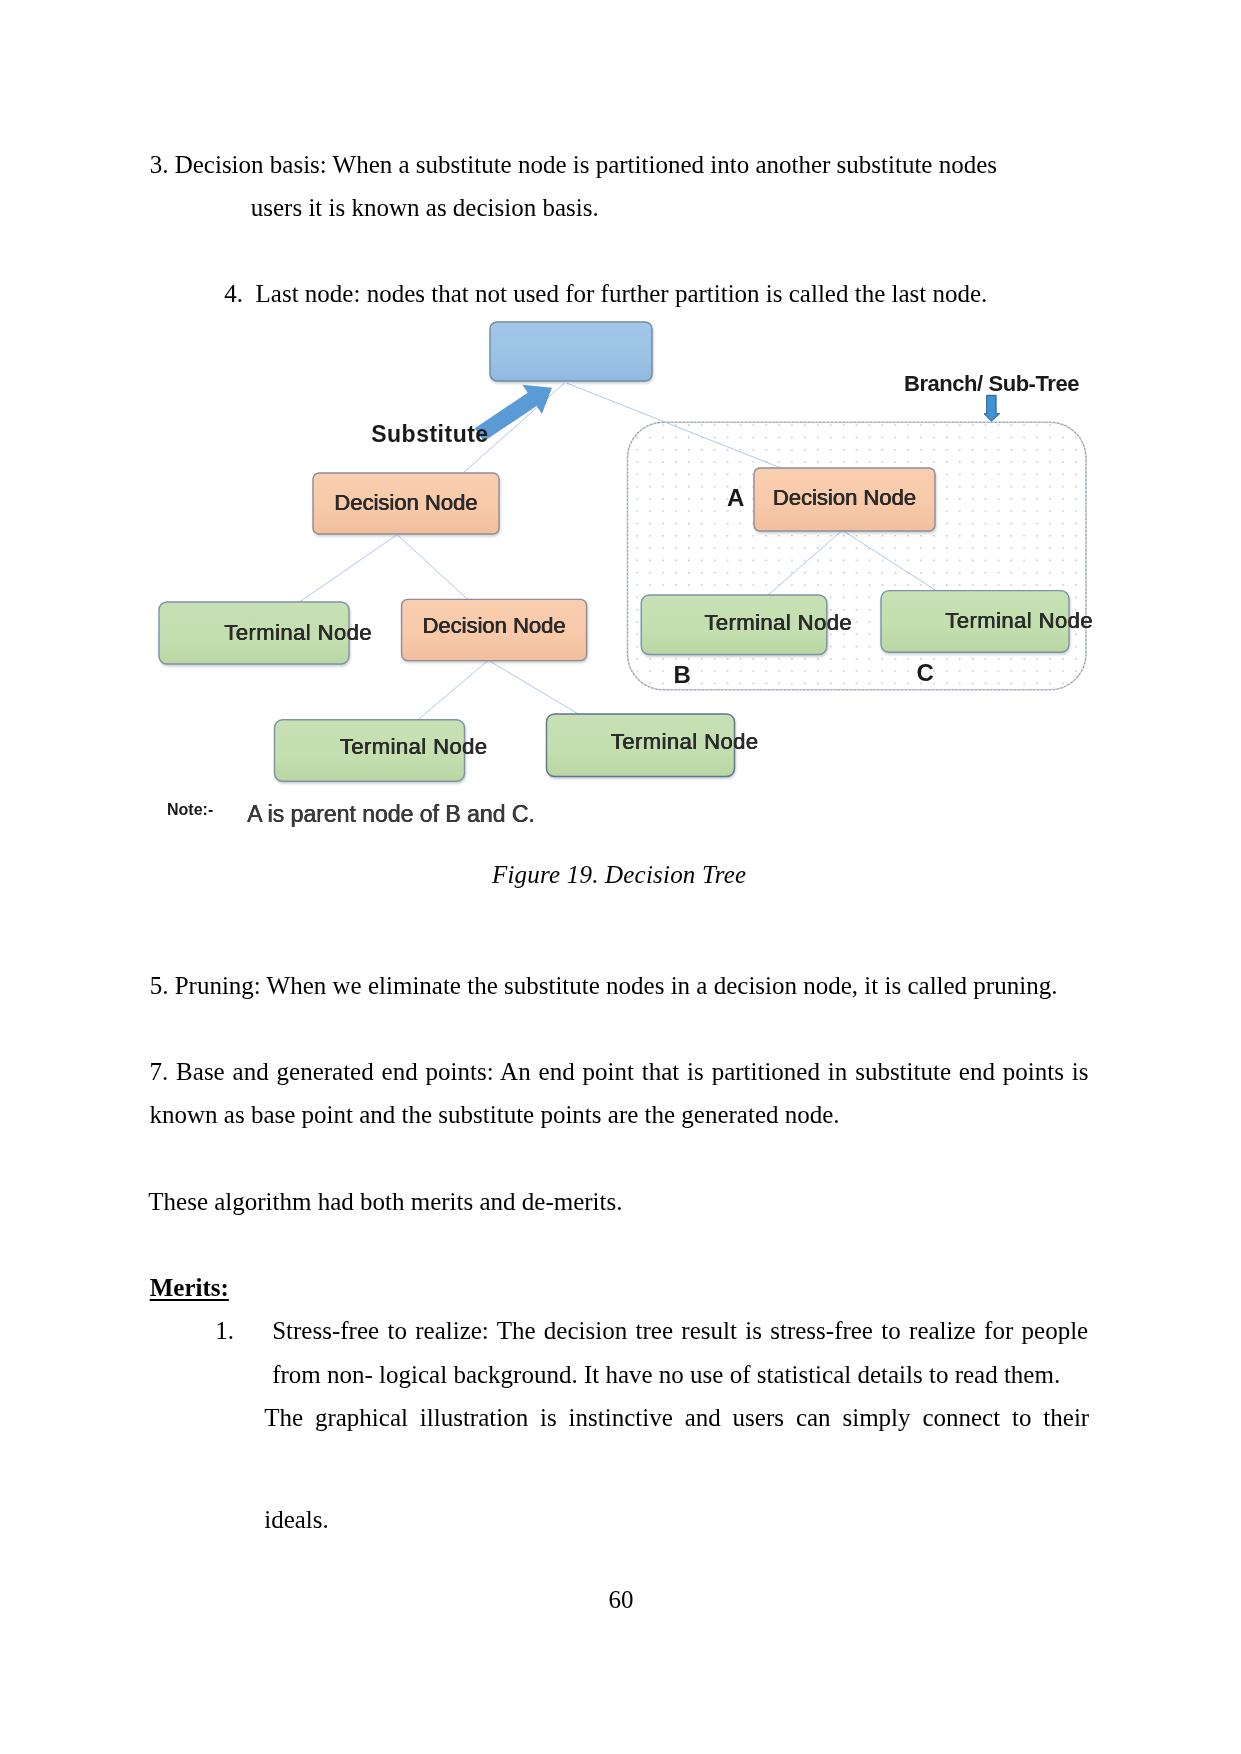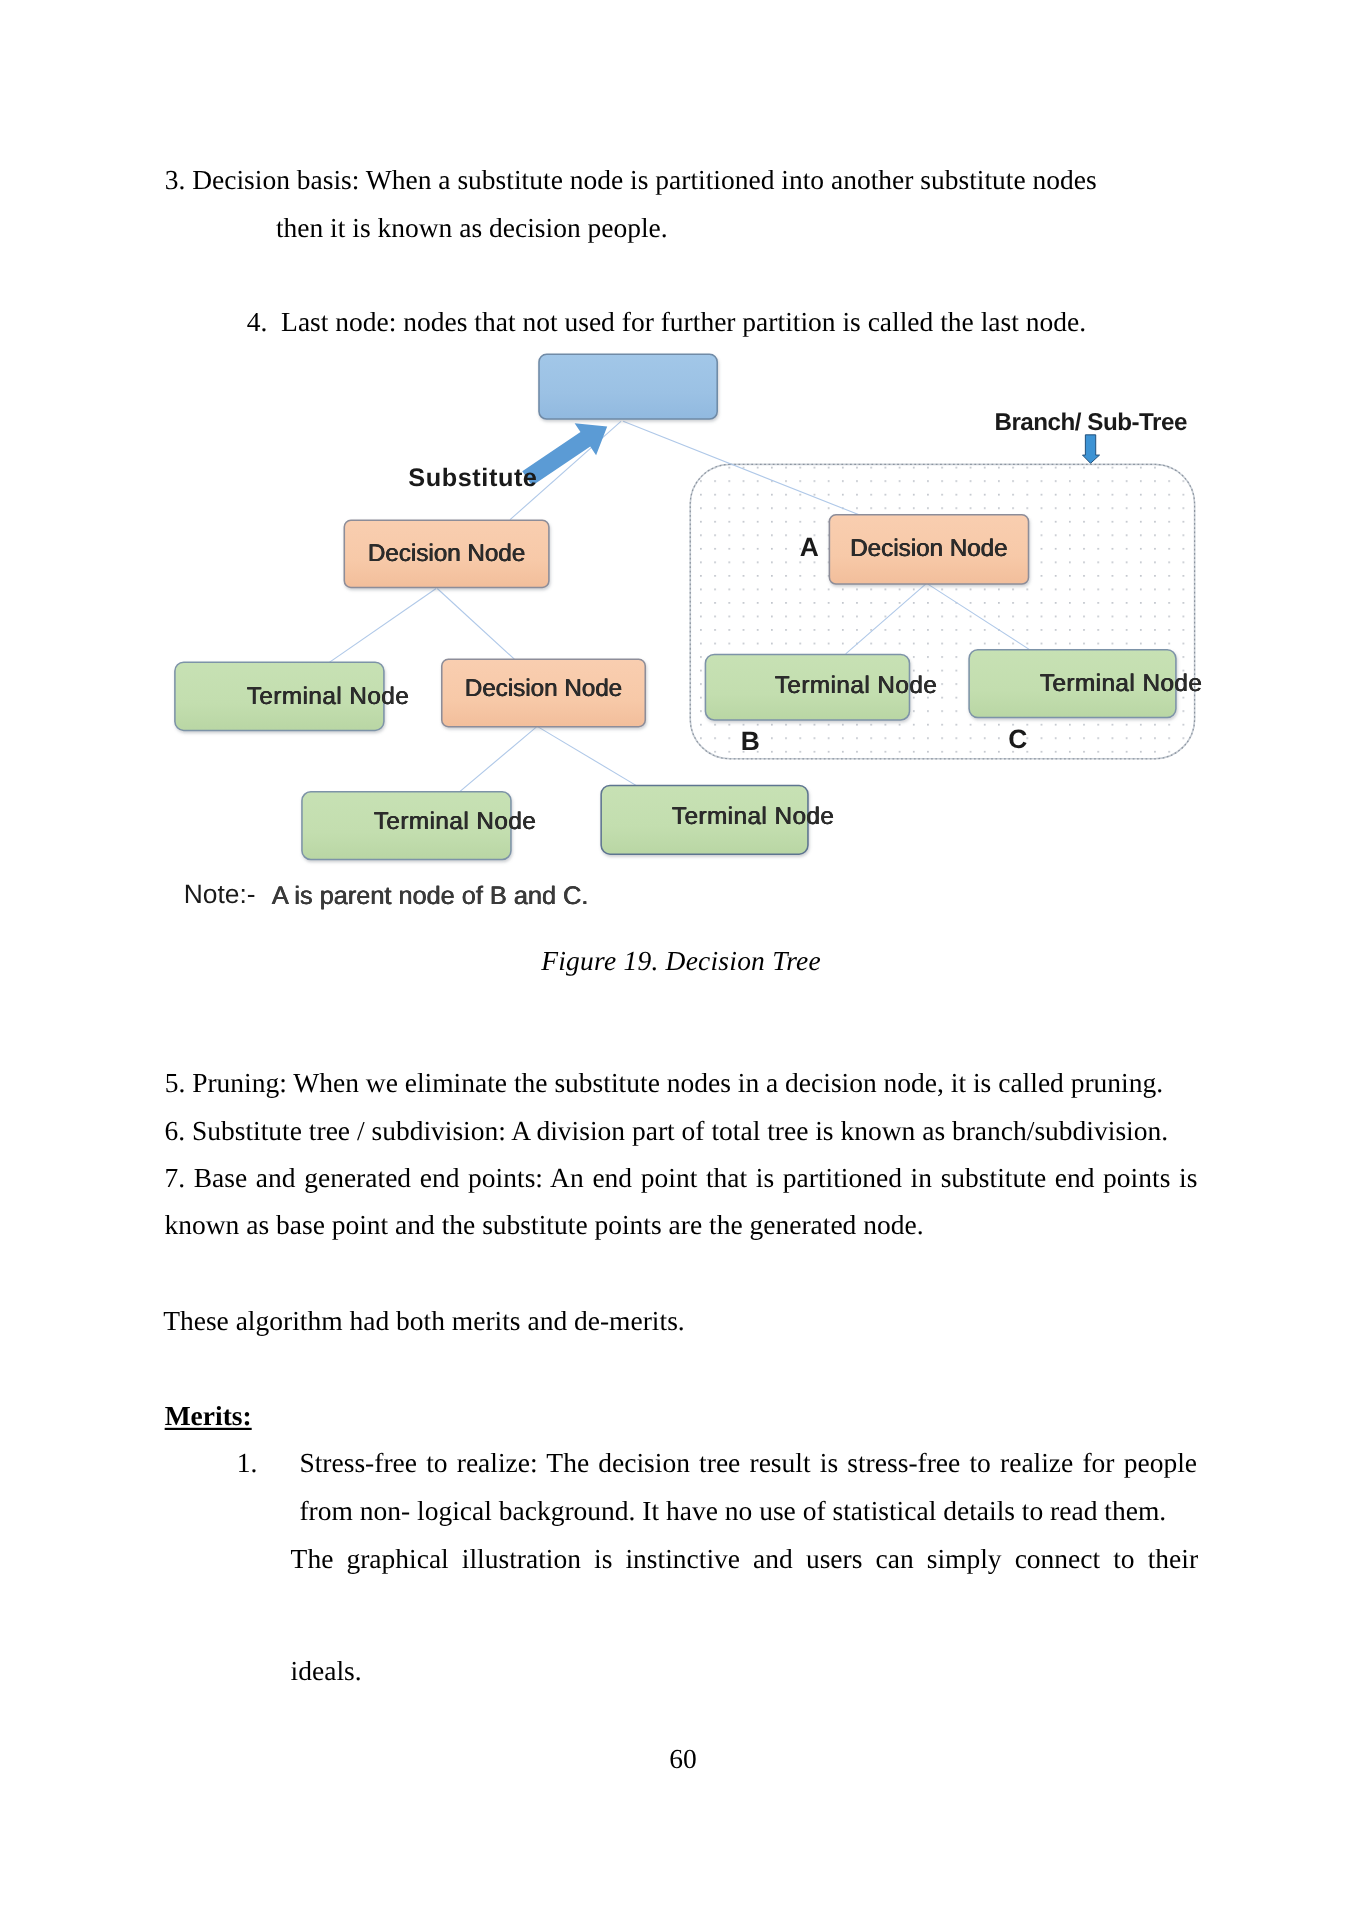--- a/index.html
+++ b/index.html
@@ -10,31 +10,31 @@
   .figure{position:absolute;left:0;top:0;width:1241px;height:900px;}
   .fig-svg{position:absolute;left:0;top:0;}
   .nl{position:absolute;display:flex;align-items:center;justify-content:center;
       font-family:"Liberation Sans",sans-serif;font-size:22px;color:#2b2b2b;
       white-space:pre;line-height:1;
       text-shadow:0.35px 0 0 currentColor,-0.35px 0 0 currentColor;}
   .dl{position:absolute;font-family:"Liberation Sans",sans-serif;white-space:pre;line-height:1;color:#1a1a1a;}
   .bold21{font-weight:bold;font-size:22px;letter-spacing:-0.45px;}
   .bold22{font-weight:bold;font-size:24px;}
   .bold23{font-weight:bold;font-size:23px;letter-spacing:0.5px;}
-  .bold24{font-weight:normal;font-size:24px;}
+  .bold24{font-weight:bold;font-size:16px;}
   .n23{font-size:23px;color:#3a3a3a;text-shadow:0.3px 0 0 currentColor,-0.3px 0 0 currentColor;}
   .wide{letter-spacing:0.45px;text-indent:0.45px;margin-left:44px;}
 </style>
 </head>
 <body>
 
 <div class="page">
 
   <div class="tx" style="left:149.7px;top:152.1px;">3. Decision basis: When a substitute node is partitioned into another substitute nodes</div>
-  <div class="tx" style="left:250.8px;top:194.9px;">then it is known as decision people.</div>
+  <div class="tx" style="left:250.8px;top:194.9px;">users it is known as decision basis.</div>
   <div class="tx" style="left:224.3px;top:281.1px;">4.  Last node: nodes that not used for further partition is called the last node.</div>
 
   <div class="figure">
     <svg class="fig-svg" viewBox="0 0 1241 900" width="1241" height="900">
       <defs>
         <pattern id="dots" width="12.9" height="12.3" patternUnits="userSpaceOnUse" patternTransform="translate(4.3,6.1)">
           <rect width="12.9" height="12.3" fill="#ffffff"></rect>
           <rect x="0" y="0" width="1.55" height="1.55" fill="#8c93a0" opacity="0.55"></rect>
         </pattern>
         <linearGradient id="gOrange" x1="0" y1="0" x2="0" y2="1">
@@ -102,21 +102,20 @@
     <div class="dl bold22" style="left:727px;top:486px;">A</div>
     <div class="dl bold22" style="left:673.5px;top:662.5px;">B</div>
     <div class="dl bold22" style="left:916.5px;top:661px;">C</div>
     <div class="dl bold24" style="left:167px;top:802px;">Note:-</div>
     <div class="dl n23" style="left:247.2px;top:803.3px;">A is parent node of B and C.</div>
   </div>
 
   <div class="tx fig-caption" style="left:492px;top:842px;font-style:italic;letter-spacing:0.2px;margin-top:20px;">Figure 19. Decision Tree</div>
 
   <div class="tx" style="left:149.7px;top:973.1px;">5. Pruning: When we eliminate the substitute nodes in a decision node, it is called pruning.</div>
-  <div class="tx" style="left:149.5px;top:1016.2px;">6. Substitute tree / subdivision: A division part of total tree is known as branch/subdivision.</div>
   <div class="tx jus" style="left:149.5px;top:1059.2px;width:939px;">7. Base and generated end points: An end point that is partitioned in substitute end points is</div>
   <div class="tx" style="left:149.5px;top:1102.2px;">known as base point and the substitute points are the generated node.</div>
 
   <div class="tx" style="left:148.3px;top:1188.7px;">These algorithm had both merits and de-merits.</div>
 
   <div class="tx merits" style="left:149.7px;top:1275.1px;font-weight:bold;text-decoration:underline;text-underline-offset:3px;">Merits:</div>
 
   <div class="tx" style="left:215.3px;top:1318px;">1.</div>
   <div class="tx jus" style="left:272.2px;top:1318px;width:816px;">Stress-free to realize: The decision tree result is stress-free to realize for people</div>
   <div class="tx" style="left:272.2px;top:1361.6px;">from non- logical background. It have no use of statistical details to read them.</div>

